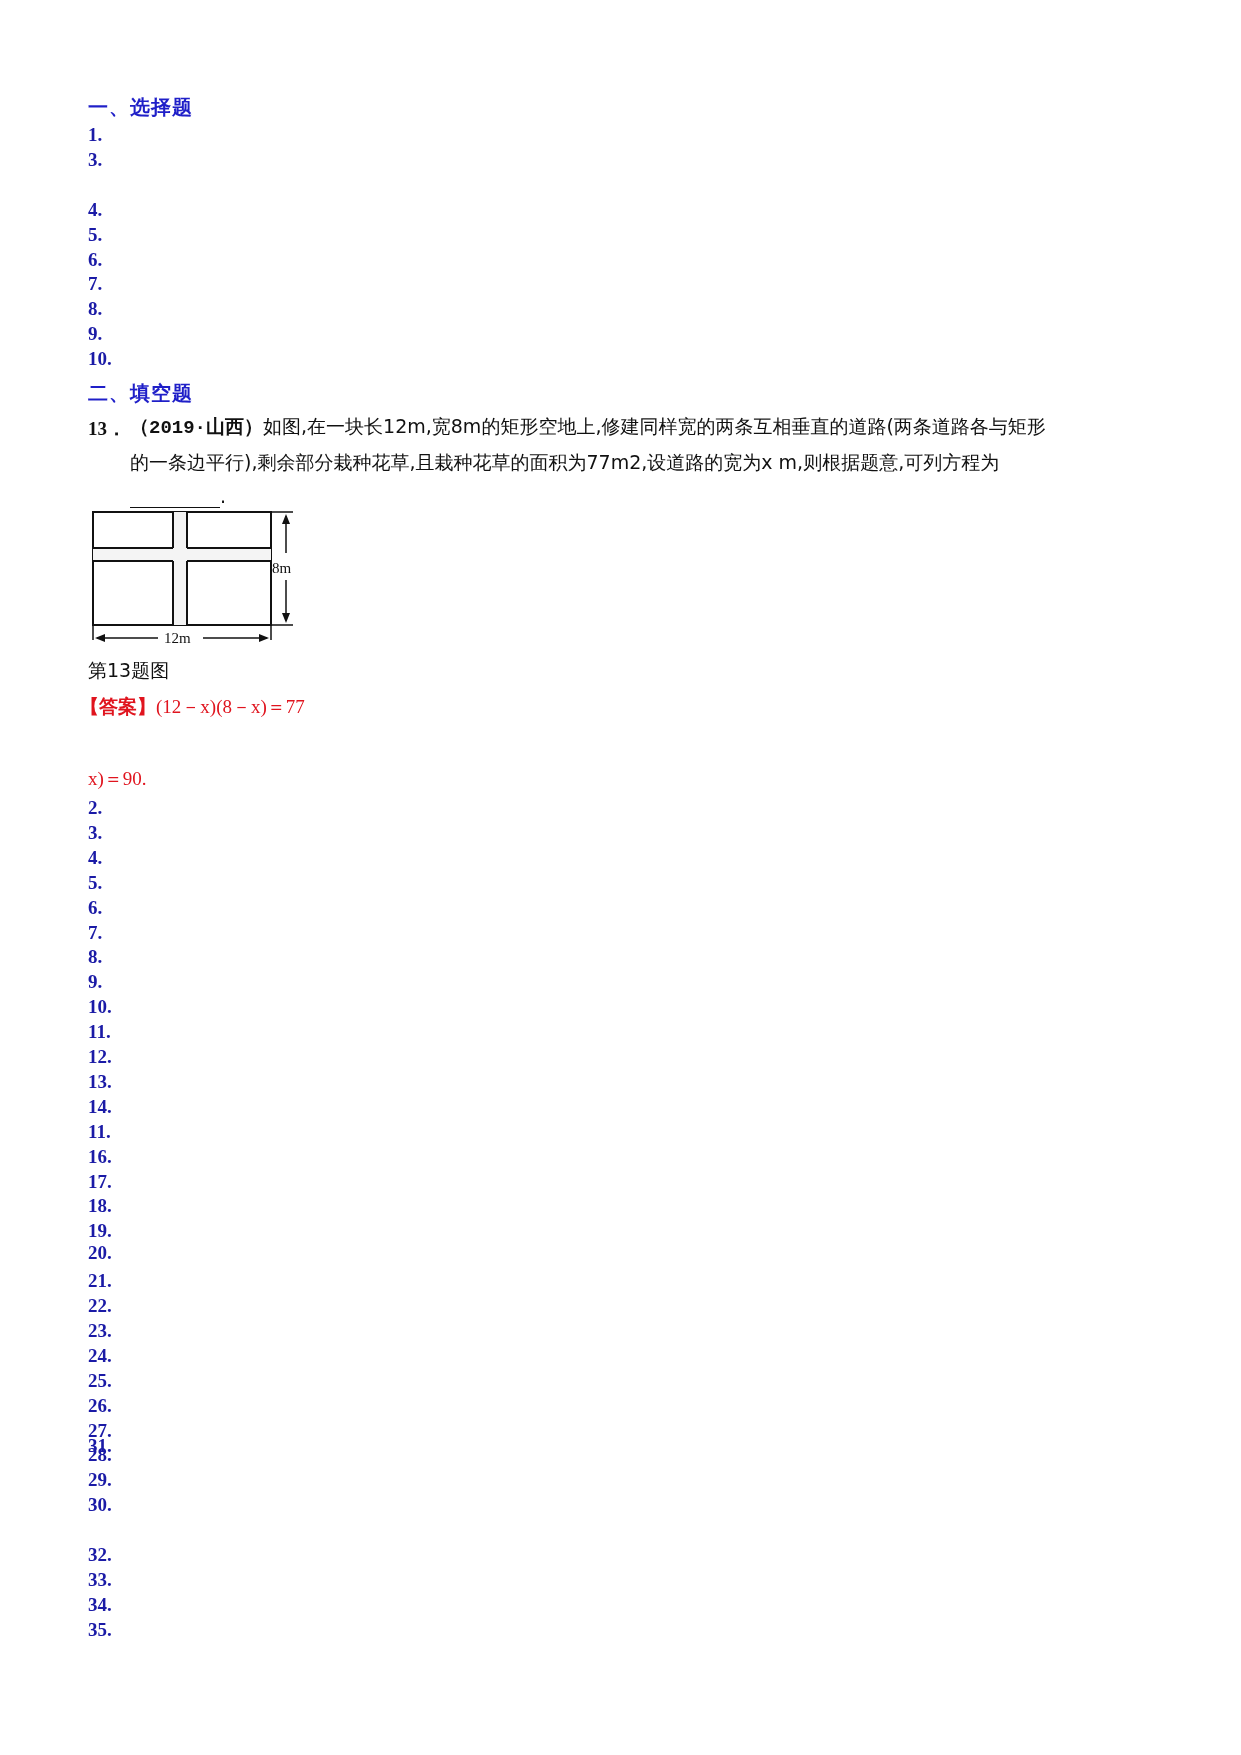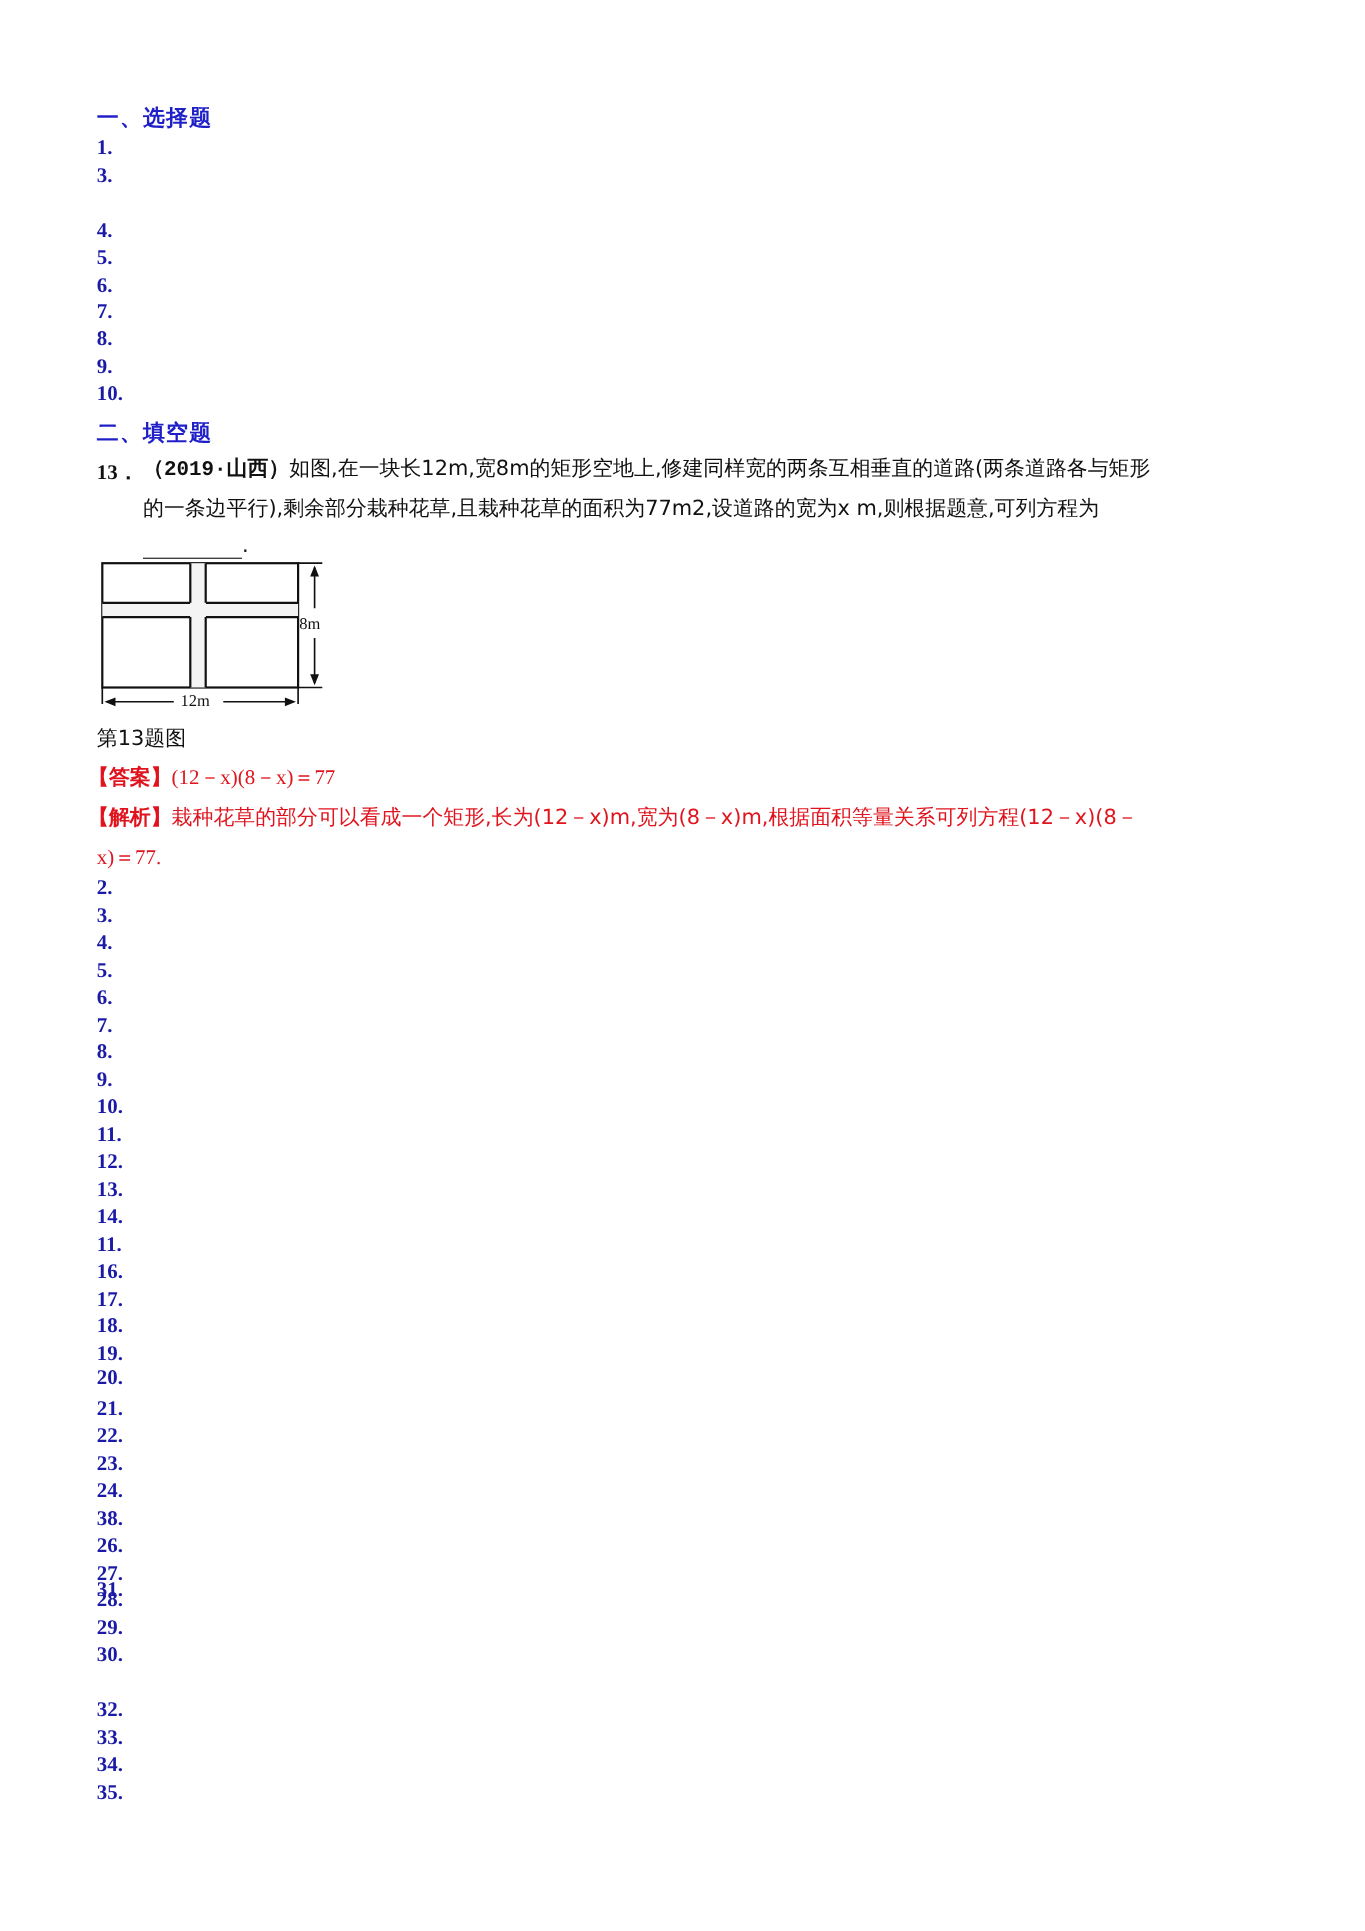--- a/index.html
+++ b/index.html
@@ -88,24 +88,21 @@
     <span style="position:absolute; left:184px; top:52px; font-size:15px; font-family:'Liberation Serif',serif; color:#111;">8m</span>
     <span style="position:absolute; left:76px; top:122px; font-size:15px; font-family:'Liberation Serif',serif; color:#111;">12m</span>
   </div>
 
   <div class="caption" style="top:658px;">第13题图</div>
 
   <div class="ans" style="left:80px; top:694px;">
     <span class="tag">【答案】</span><span class="serif">(12－x)(8－x)＝77</span>
   </div>
 
-  <div class="ans" style="left:80px; top:730px;">
-    <span class="tag">【解析】</span><span>栽种花草的部分可以看成一个矩形,长为(12－x)m,宽为(8－x)m,根据面积等量关系可列方程(12－x)(8－</span>
-  </div>
-  <div class="ans serif" style="left:88px; top:766px; font-family:'Liberation Serif',serif;">x)＝77.</div>
+  <div class="ans serif" style="left:88px; top:766px; font-family:'Liberation Serif',serif;">x)＝90.</div>
 
   <div id="sec2-items">
       <div class="num" style="top: 797px;">2.</div>
       <div class="num" style="top: 821.9px;">3.</div>
       <div class="num" style="top: 846.8px;">4.</div>
       <div class="num" style="top: 871.7px;">5.</div>
       <div class="num" style="top: 896.6px;">6.</div>
       <div class="num" style="top: 921.5px;">7.</div>
       <div class="num" style="top: 946.4px;">8.</div>
       <div class="num" style="top: 971.3px;">9.</div>
@@ -117,21 +114,21 @@
       <div class="num" style="top: 1120.7px;">11.</div>
       <div class="num" style="top: 1145.6px;">16.</div>
       <div class="num" style="top: 1170.5px;">17.</div>
       <div class="num" style="top: 1195.4px;">18.</div>
       <div class="num" style="top: 1220.3px;">19.</div>
       <div class="num" style="top: 1242px;">20.</div>
       <div class="num" style="top: 1270.1px;">21.</div>
       <div class="num" style="top: 1295px;">22.</div>
       <div class="num" style="top: 1319.9px;">23.</div>
       <div class="num" style="top: 1344.8px;">24.</div>
-      <div class="num" style="top: 1369.7px;">38.</div>
+      <div class="num" style="top: 1369.7px;">25.</div>
       <div class="num" style="top: 1394.6px;">26.</div>
       <div class="num" style="top: 1419.5px;">27.</div>
       <div class="num" style="top: 1444.4px;">28.</div>
       <div class="num" style="top: 1469.3px;">29.</div>
       <div class="num" style="top: 1494.2px;">30.</div>
       <div class="num" style="top: 1435px;">31.</div>
       <div class="num" style="top: 1544px;">32.</div>
       <div class="num" style="top: 1568.9px;">33.</div>
       <div class="num" style="top: 1593.8px;">34.</div>
       <div class="num" style="top: 1618.7px;">35.</div>

